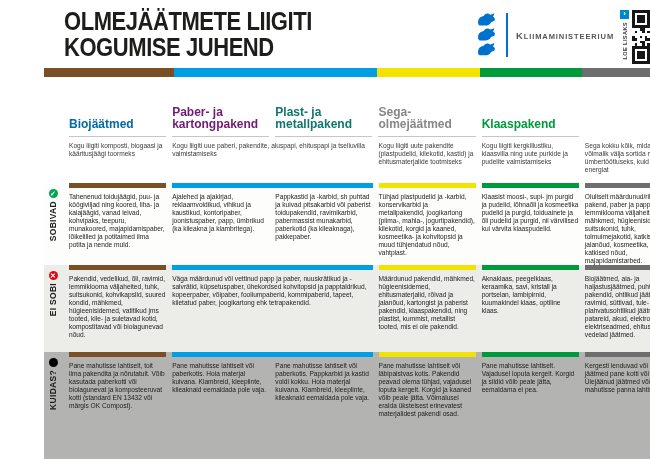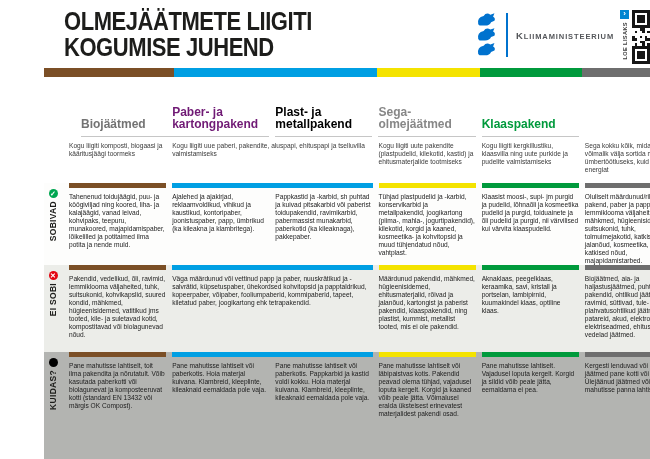--- a/index.html
+++ b/index.html
@@ -26,21 +26,21 @@
   
   .grid{display:grid;grid-template-columns:repeat(6,1fr);column-gap:6px;
         padding-left:25px;padding-right:12px;box-sizing:border-box;}
 
   
   .topbar{display:flex;height:9px;width:650px;}
   .topbar div{height:100%;}
 
   .c-bio{background:#7b4f26;} .c-paper{background:#009fe3;} .c-plastic{background:#f4e300;}
   .c-glass{background:#009a3c;} .c-mixed{background:#6e6e6e;}
-  .t-bio{color:#737373;margin-left:12px;} .t-paper{color:#701a75;} .t-plastic{color:#000000;}
+  .t-bio{color:#0369a1;} .t-paper{color:#701a75;} .t-plastic{color:#0f766e;}
   .t-glass{color:#009a3c;} .t-mixed{color:#878787;}
 
   
   .heads{height:60px;align-items:end;}
   .heads .colhead{font-size:12px;font-weight:bold;line-height:1.05;border-bottom:1px solid #c6c6c6;
                   padding-bottom:5px;width:100%;box-sizing:border-box;}
   
   .descs{height:46px;padding-top:5px;font-size:6.6px;line-height:1.22;color:#3a3a3a;}
   .span23{grid-column:2/4;}
 

